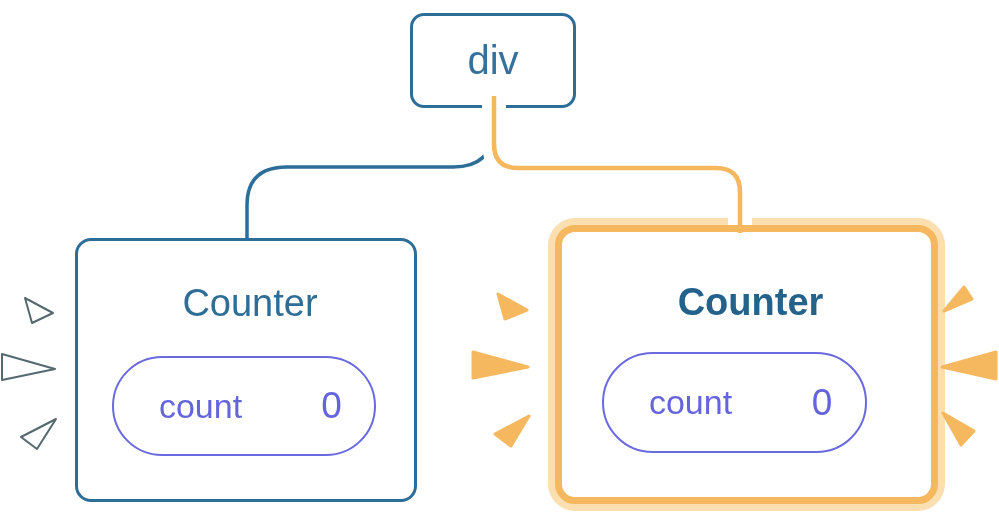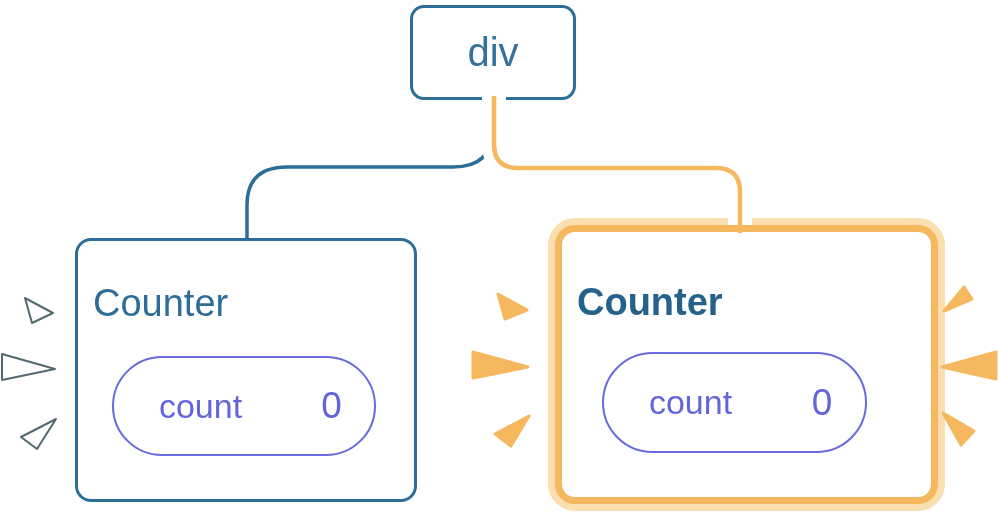--- a/index.html
+++ b/index.html
@@ -8,40 +8,40 @@
     --highlight-orange:#F6B85F; --highlight-halo:#FBDFB1; --spark-white:#FFFFFF;
     --spark-white-edge:#54696F;
   }
   html,body{margin:0;padding:0;background:#fff;}
   .stage{
     position:relative;width:999px;height:515px;background:#fff;overflow:hidden;
     font-family:"Liberation Sans", sans-serif;
   }
   .node{position:absolute;background:#fff;box-sizing:border-box;z-index:1;}
   .node-div{
-    left:410px;top:5px;width:166px;height:95px;
+    left:410px;top:13px;width:166px;height:95px;
     border:3.5px solid var(--node-blue);border-radius:14px;
     display:flex;align-items:center;justify-content:center;
     font-size:40px;color:var(--text-blue);
   }
   .box{
     border-radius:16px;
   }
   .box-left{
     left:75px;top:238px;width:342px;height:264px;
     border:3.5px solid var(--node-blue);
   }
   .box-right{
     left:555px;top:225px;width:383px;height:279px;
     border:7px solid var(--highlight-orange);
     box-shadow:0 0 0 7px var(--highlight-halo);
     border-radius:20px;
   }
   .box-title{
-    position:absolute;left:15px;width:100%;
+    position:absolute;left:4px;width:100%;text-align:center;
     font-size:38px;line-height:40px;
   }
   .box-left .box-title{top:42px;color:var(--title-blue);font-weight:500;}
   .box-right .box-title{top:50px;color:var(--title-blue-bold);font-weight:700;}
   .pill{
     position:absolute;box-sizing:border-box;background:#fff;
     border:2px solid var(--state-indigo-border);border-radius:60px;
     display:flex;align-items:center;overflow:hidden;
   }
   .box-left .pill{left:34px;top:115px;width:264px;height:100px;}

